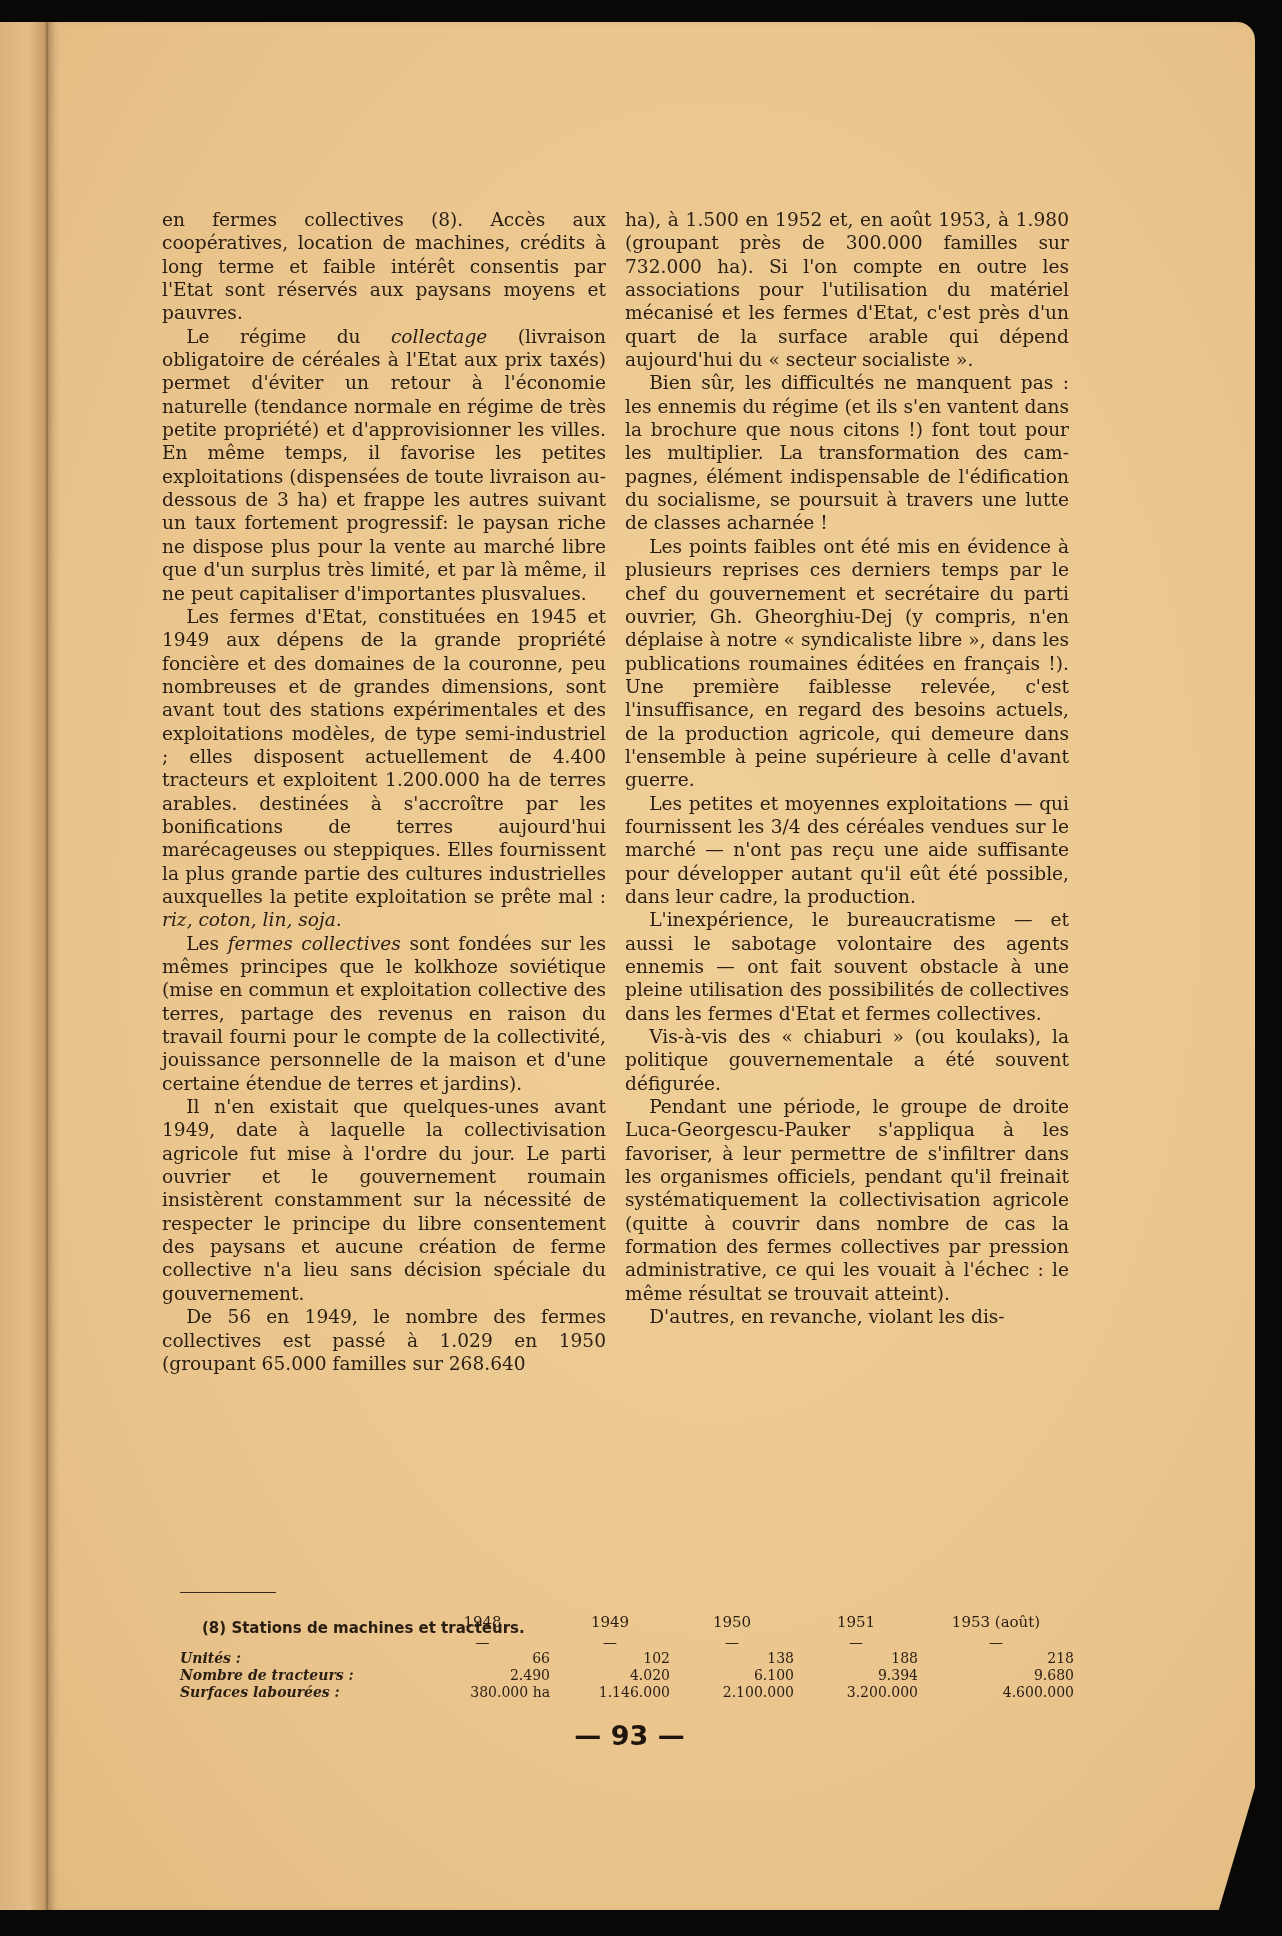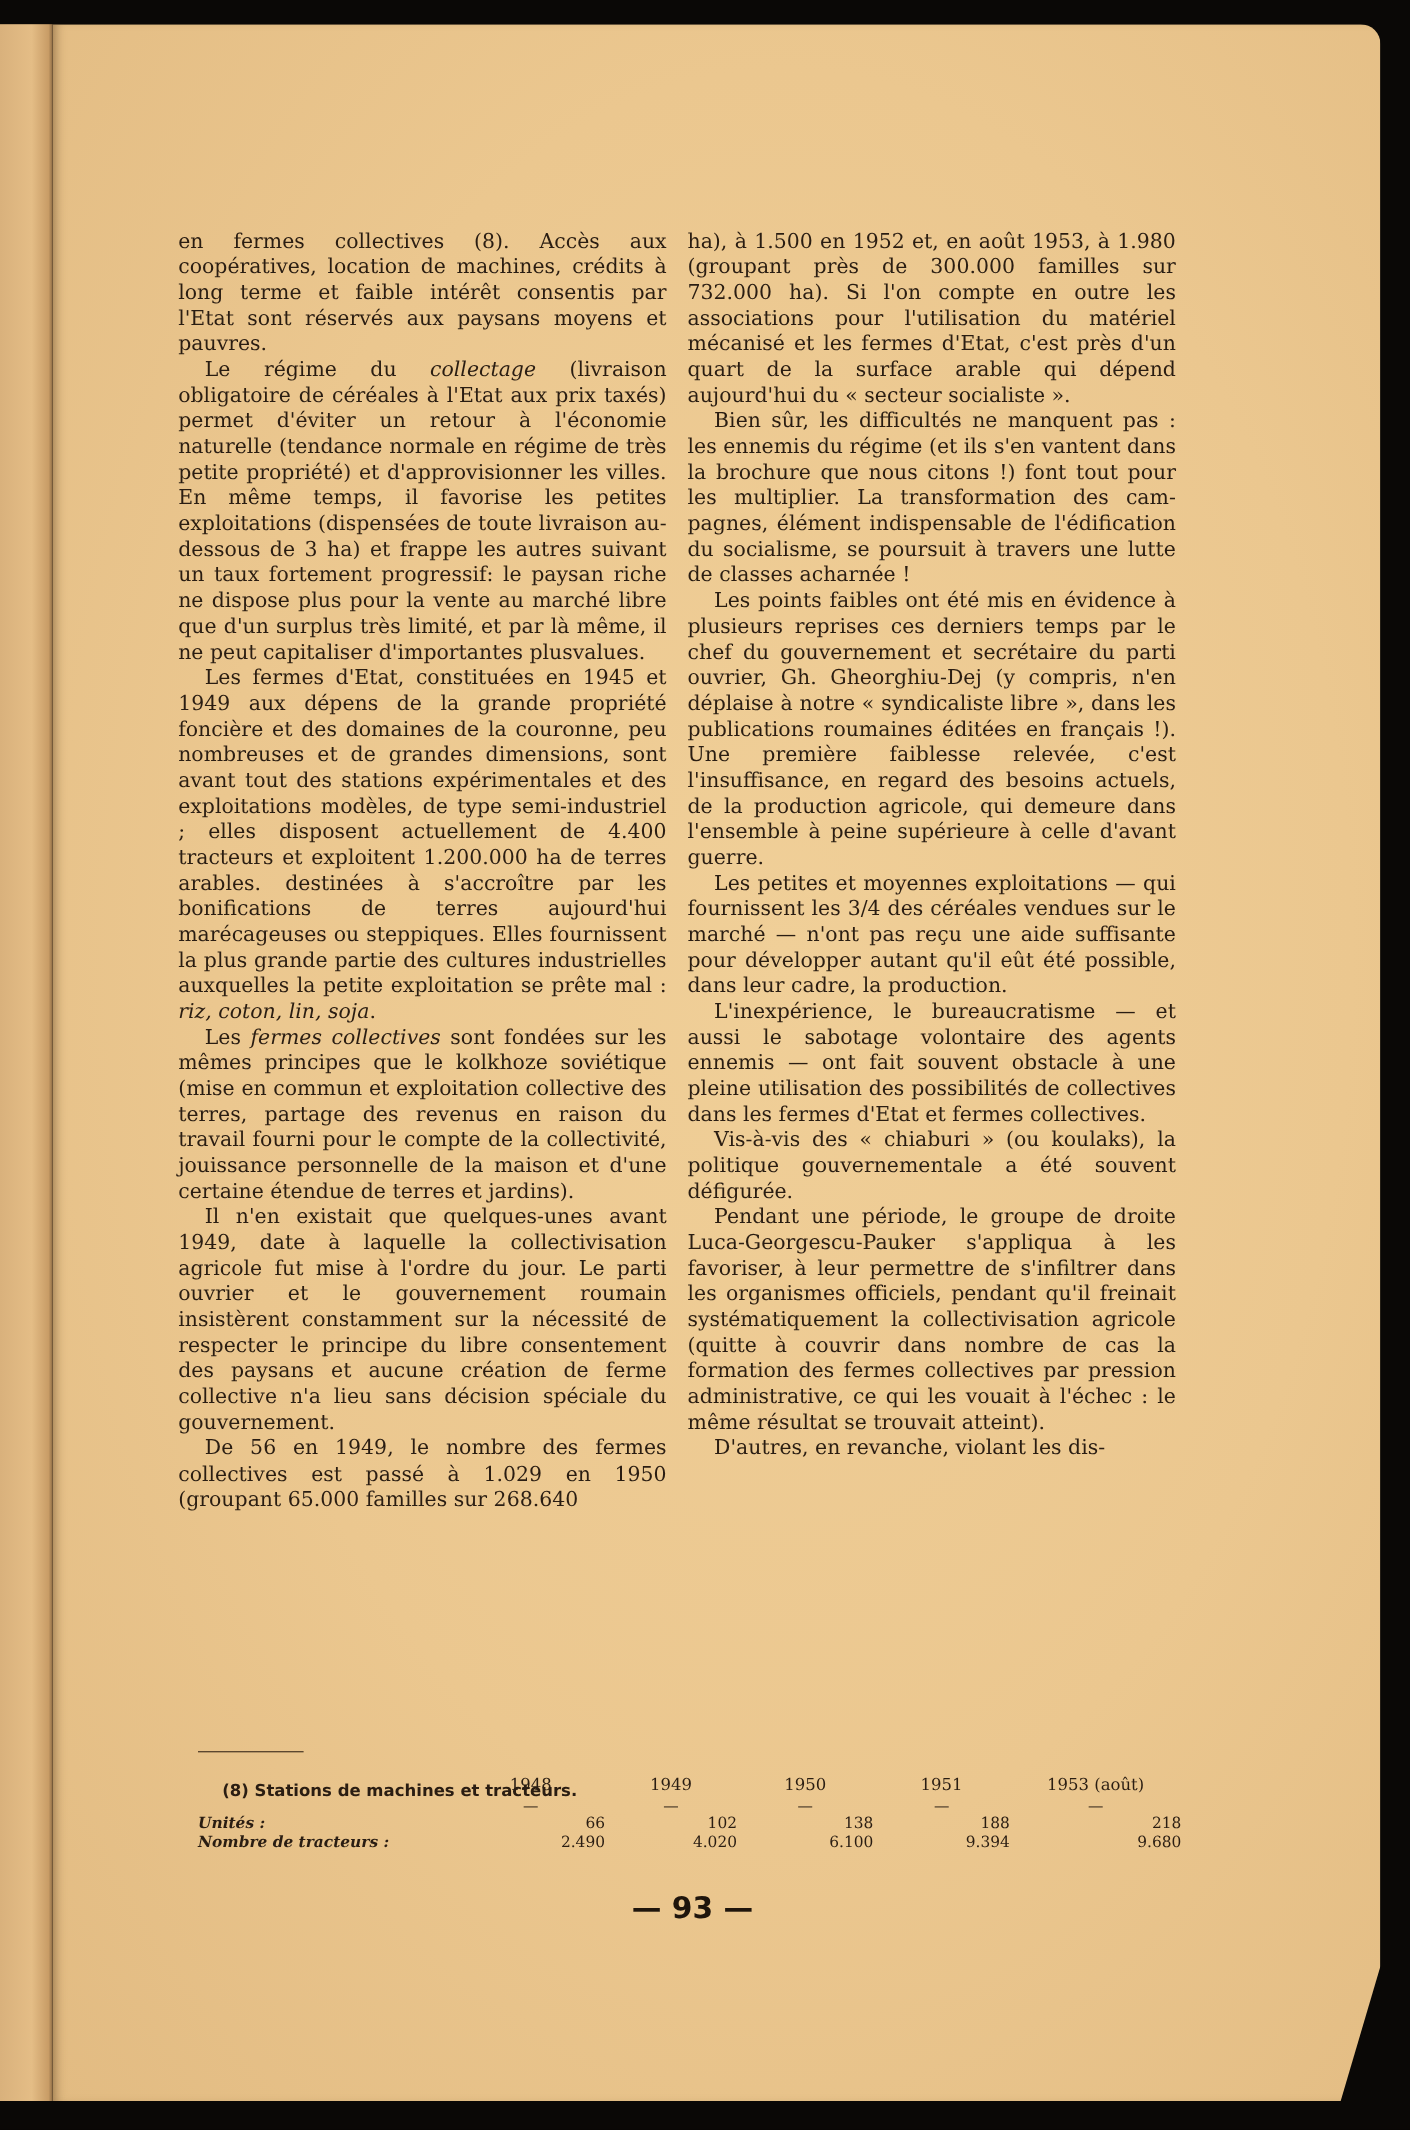--- a/index.html
+++ b/index.html
@@ -119,20 +119,28 @@
         <td>218</td>
       </tr>
       <tr>
         <td class="lbl">Nombre de tracteurs :</td>
         <td>2.490</td>
         <td>4.020</td>
         <td>6.100</td>
         <td>9.394</td>
         <td>9.680</td>
       </tr>
+      <tr>
+        <td class="lbl">Surfaces labourées :</td>
+        <td>380.000 ha</td>
+        <td>1.146.000</td>
+        <td>2.100.000</td>
+        <td>3.200.000</td>
+        <td>4.600.000</td>
+      </tr>
     </tbody>
       </table>
   </div>
 
   <div class="page-number">
     <span class="pn-wrap">
       <span>—</span>
       <span>93</span>
       <span>—</span>
     </span>

